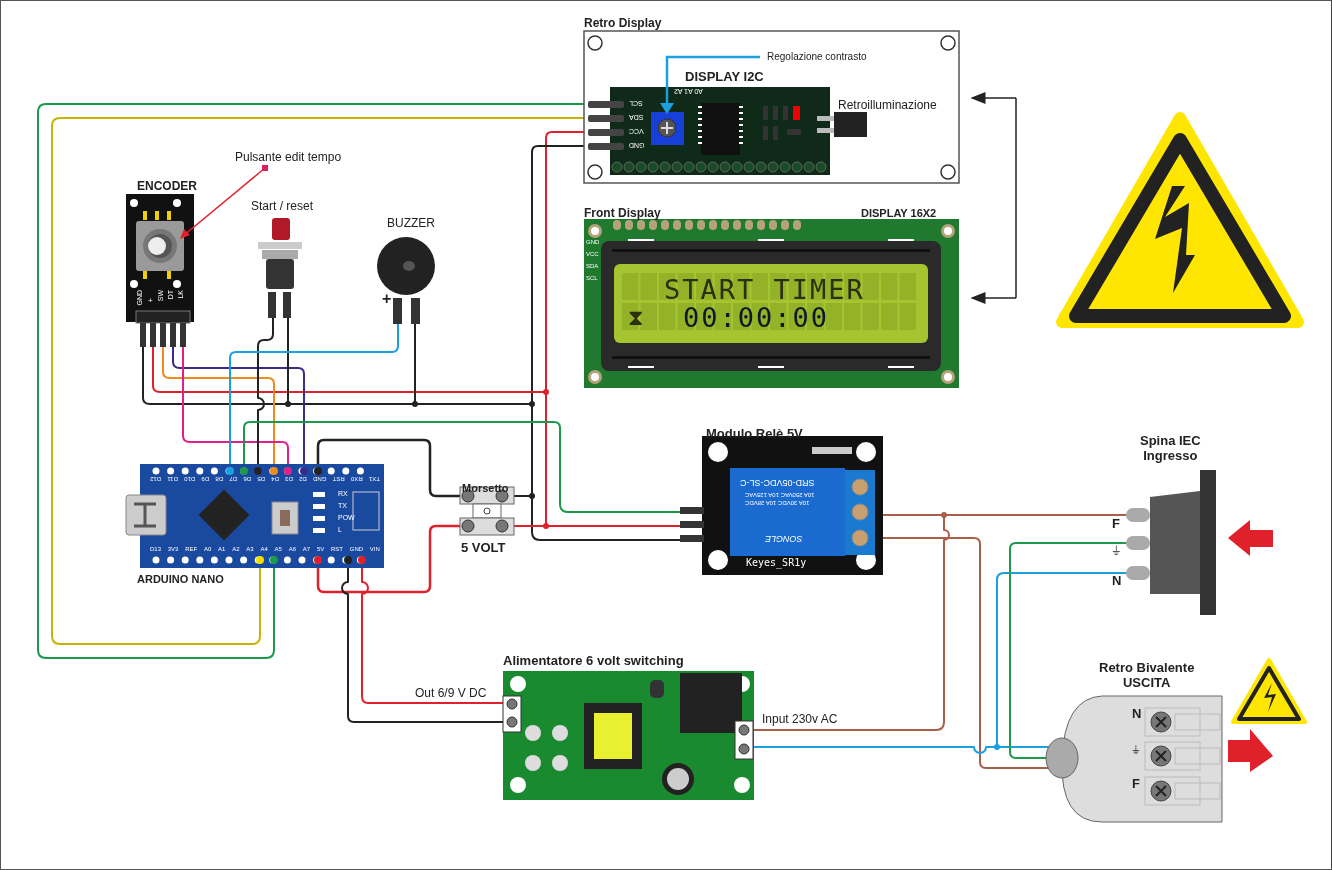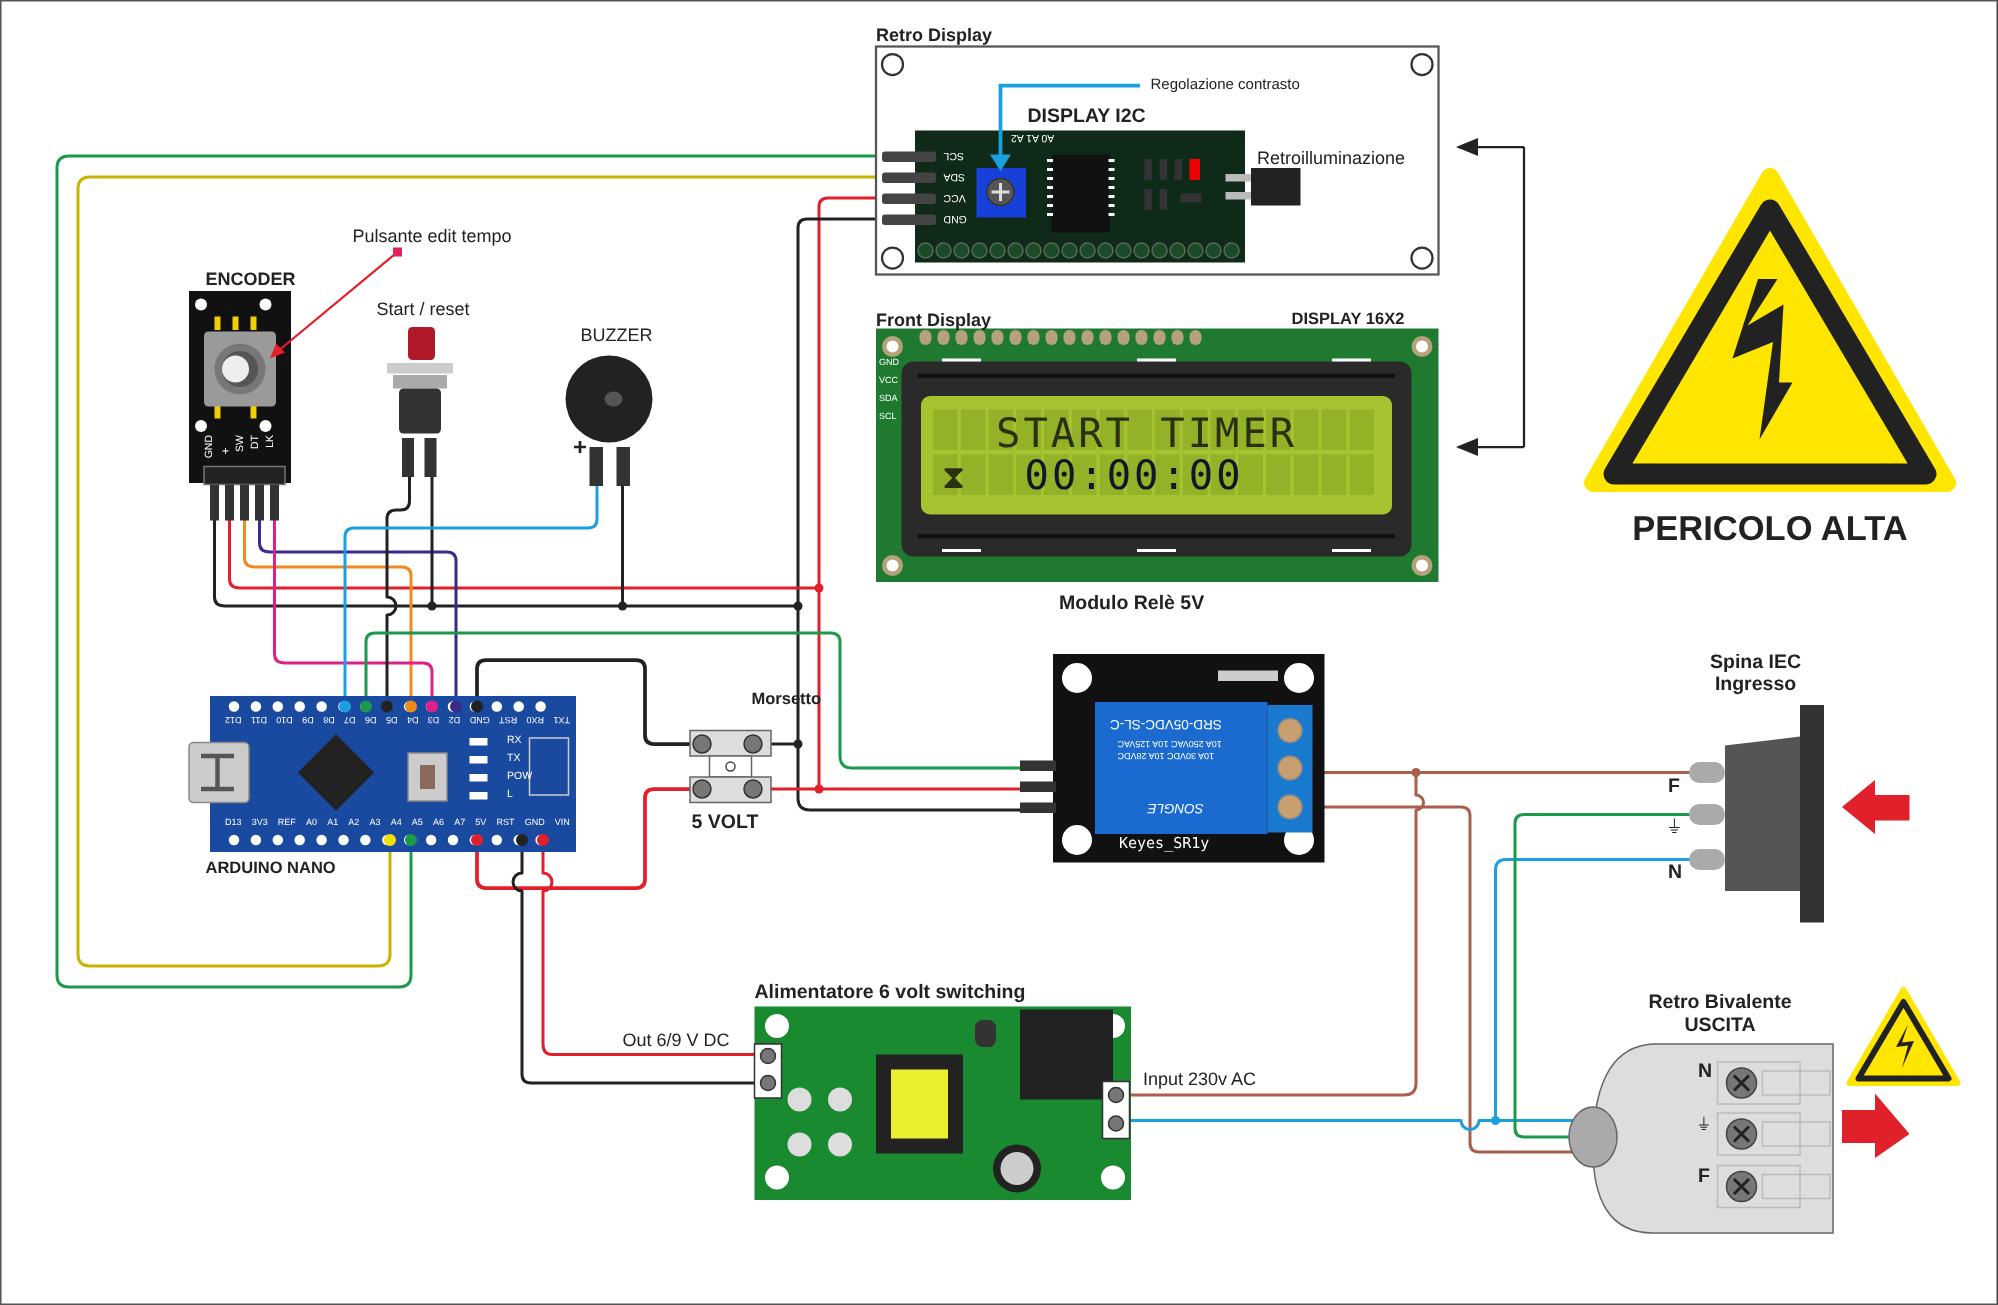--- a/index.html
+++ b/index.html
@@ -529,24 +529,24 @@
     <span>5V</span>
     <span>RST</span>
     <span>GND</span>
     <span>VIN</span>
   </div>
 <span class="lbl" style="left:338px;top:490px;font-size:7px;color:#fff;">RX</span>
 <span class="lbl" style="left:338px;top:502px;font-size:7px;color:#fff;">TX</span>
 <span class="lbl" style="left:338px;top:514px;font-size:7px;color:#fff;">POW</span>
 <span class="lbl" style="left:338px;top:526px;font-size:7px;color:#fff;">L</span>
 
-<span class="lbl b s11" style="left:462px;top:460px;margin-left:39px;">Morsetto</span>
+<span class="lbl b s11" style="left:462px;top:482px;">Morsetto</span>
 <span class="lbl b s14" style="left:461px;top:540px;">5 VOLT</span>
 
-<span class="lbl b s13" style="left:706px;top:394px;">Modulo  Relè 5V</span>
+<span class="lbl b s13" style="left:706px;top:426px;">Modulo  Relè 5V</span>
 <span class="lbl" style="left:740px;top:478px;font-size:9px;color:#fff;transform:rotate(180deg);">SRD-05VDC-SL-C</span>
 <span class="lbl" style="left:745px;top:492px;font-size:6px;color:#fff;transform:rotate(180deg);">10A 250VAC  10A 125VAC</span>
 <span class="lbl" style="left:745px;top:500px;font-size:6px;color:#fff;transform:rotate(180deg);">10A 30VDC  10A 28VDC</span>
 <span class="lbl" style="left:765px;top:534px;font-size:9px;color:#fff;font-style:italic;transform:rotate(180deg);">SONGLE</span>
 <span class="lbl" style="left:746px;top:557px;font-size:10px;color:#fff;font-family:'DejaVu Sans Mono', monospace;">Keyes_SR1y</span>
 
 <div class="lbl b s13" style="left:1140px;top:433px;text-align:center;line-height:15px;">
   <div>Spina IEC</div>
   <div>Ingresso</div>
 </div>
@@ -560,14 +560,13 @@
 </div>
 <span class="lbl b s13" style="left:1132px;top:706px;">N</span>
 <span class="lbl s11" style="left:1132px;top:744px;">⏚</span>
 <span class="lbl b s13" style="left:1132px;top:776px;">F</span>
 
 <span class="lbl b s13" style="left:503px;top:653px;">Alimentatore 6 volt switching</span>
 <span class="lbl s12" style="left:415px;top:686px;">Out 6/9 V DC</span>
 <span class="lbl s12" style="left:762px;top:712px;">Input 230v AC</span>
 
 <div class="lbl big" style="left:1066px;top:339px;width:228px;">
-  <div>PERICOLO ALTA</div>
 </div>
 
 </body></html>

